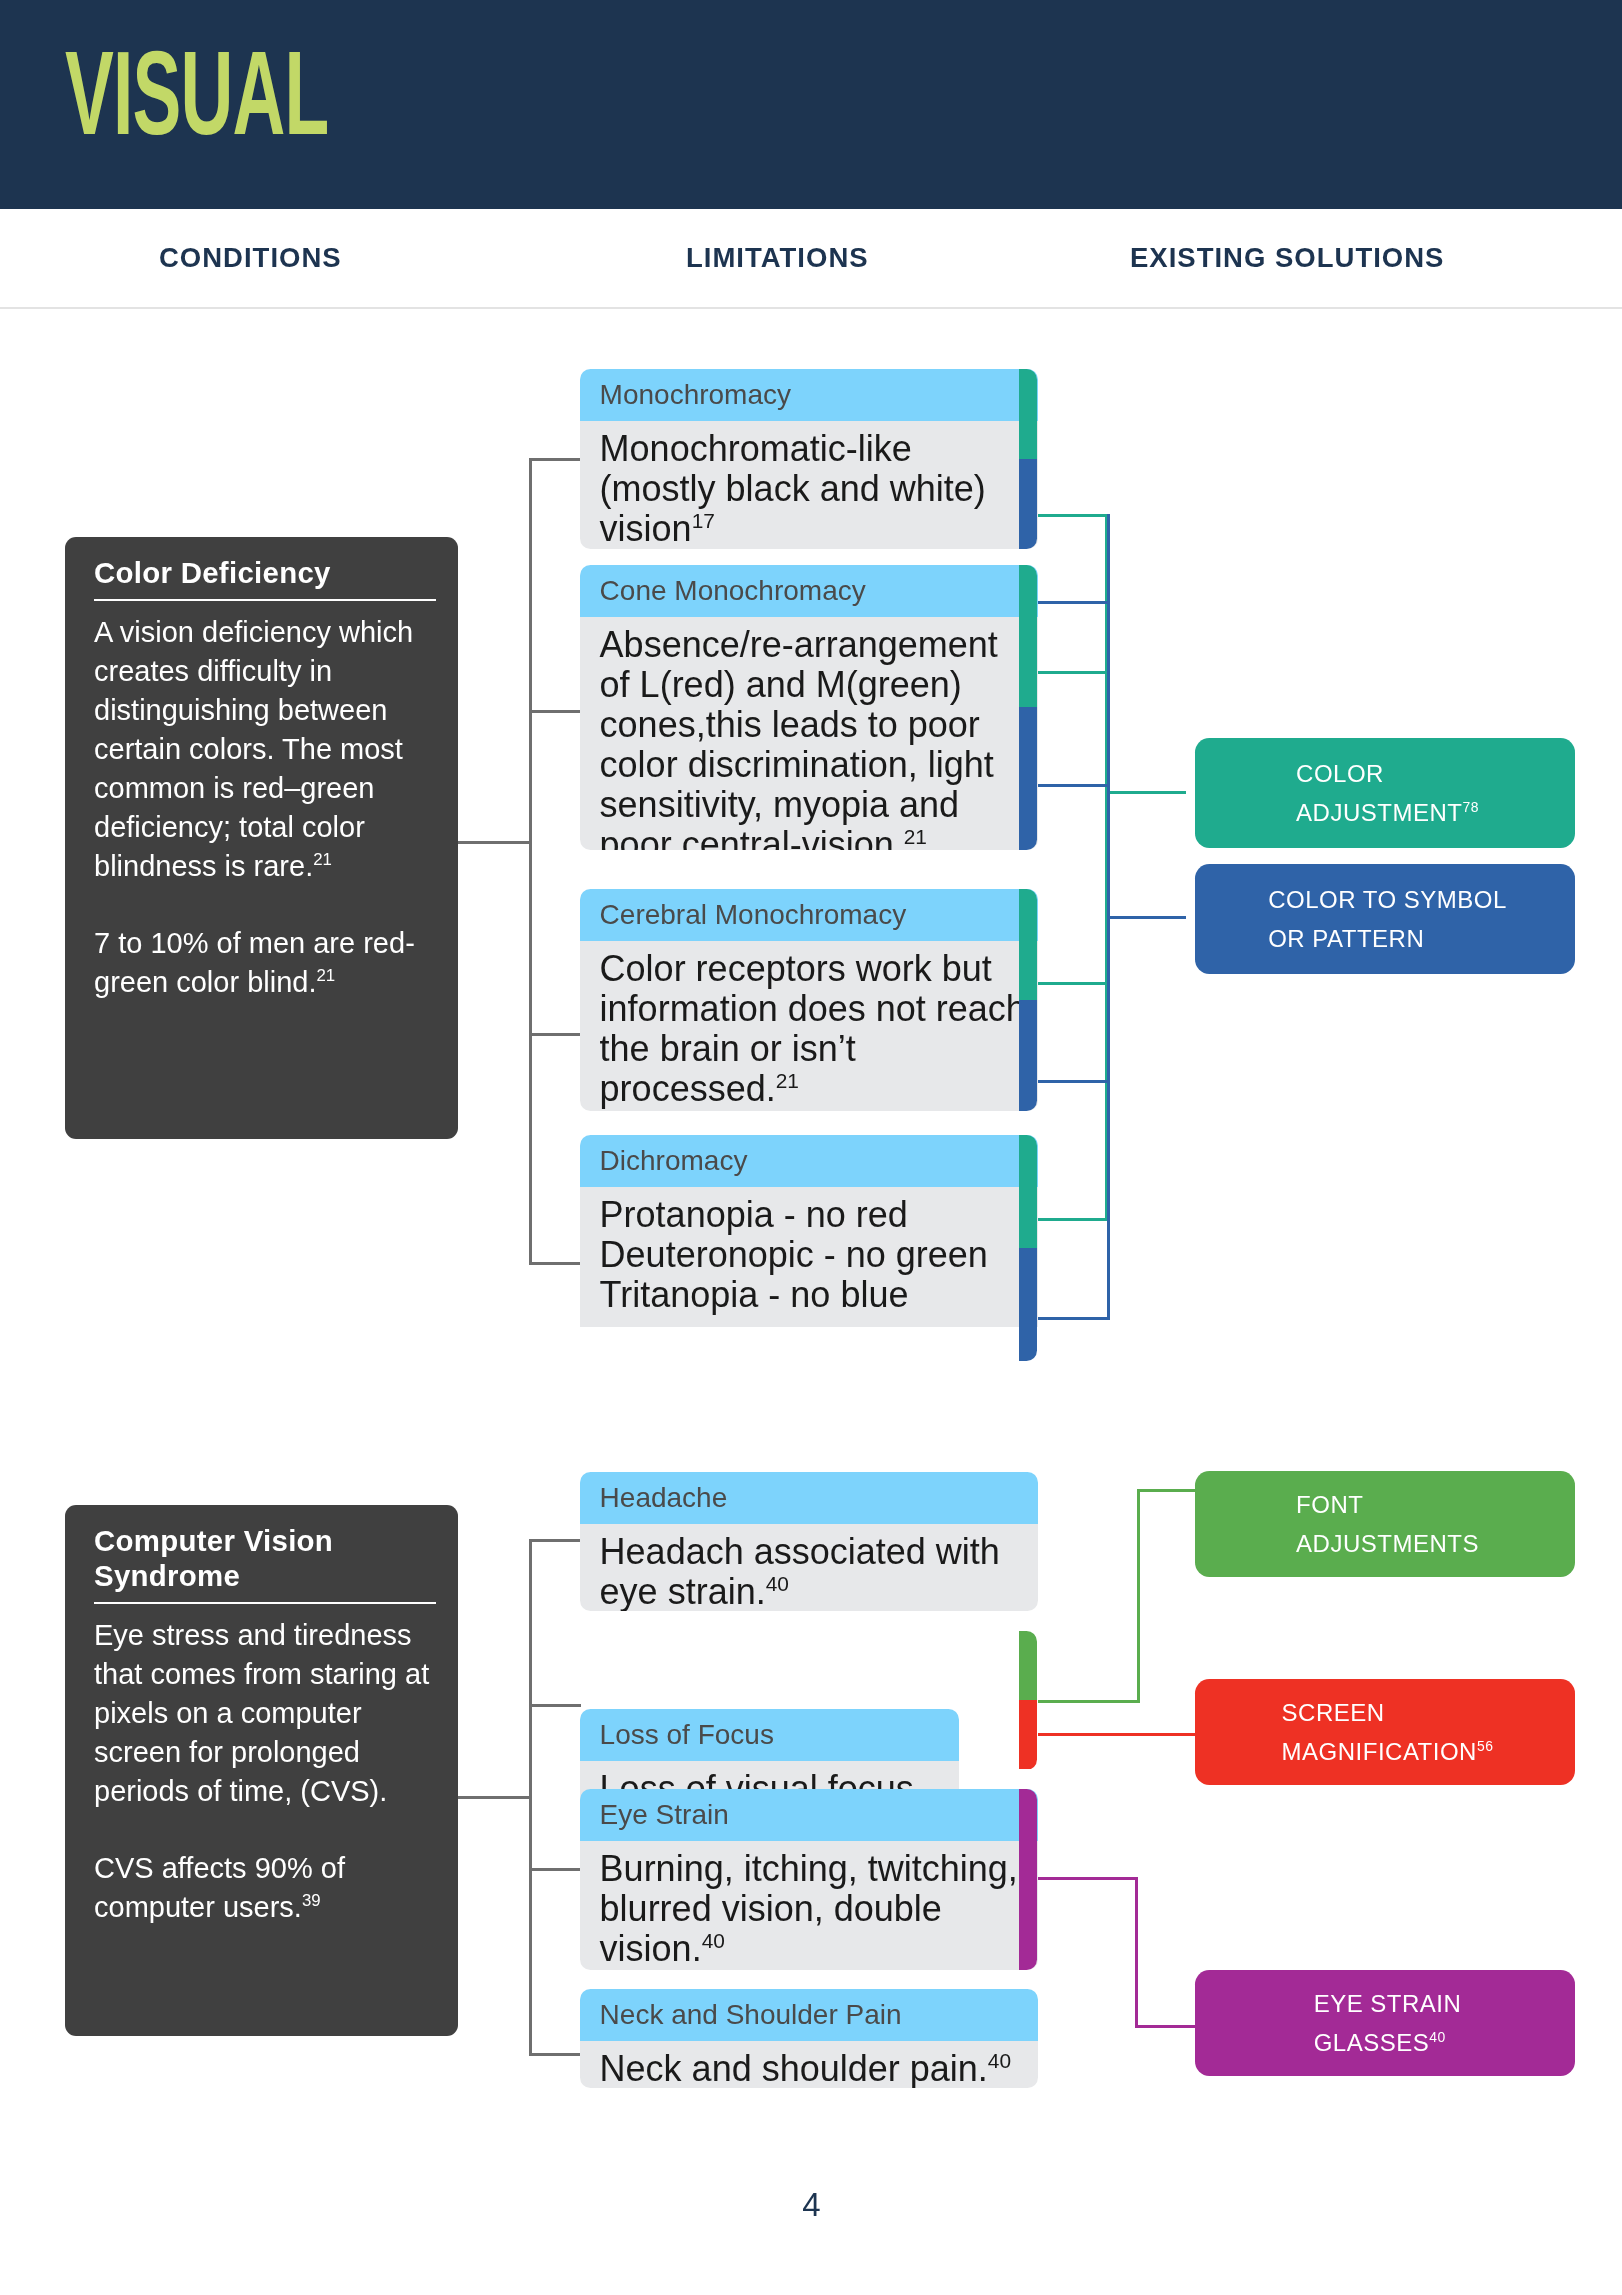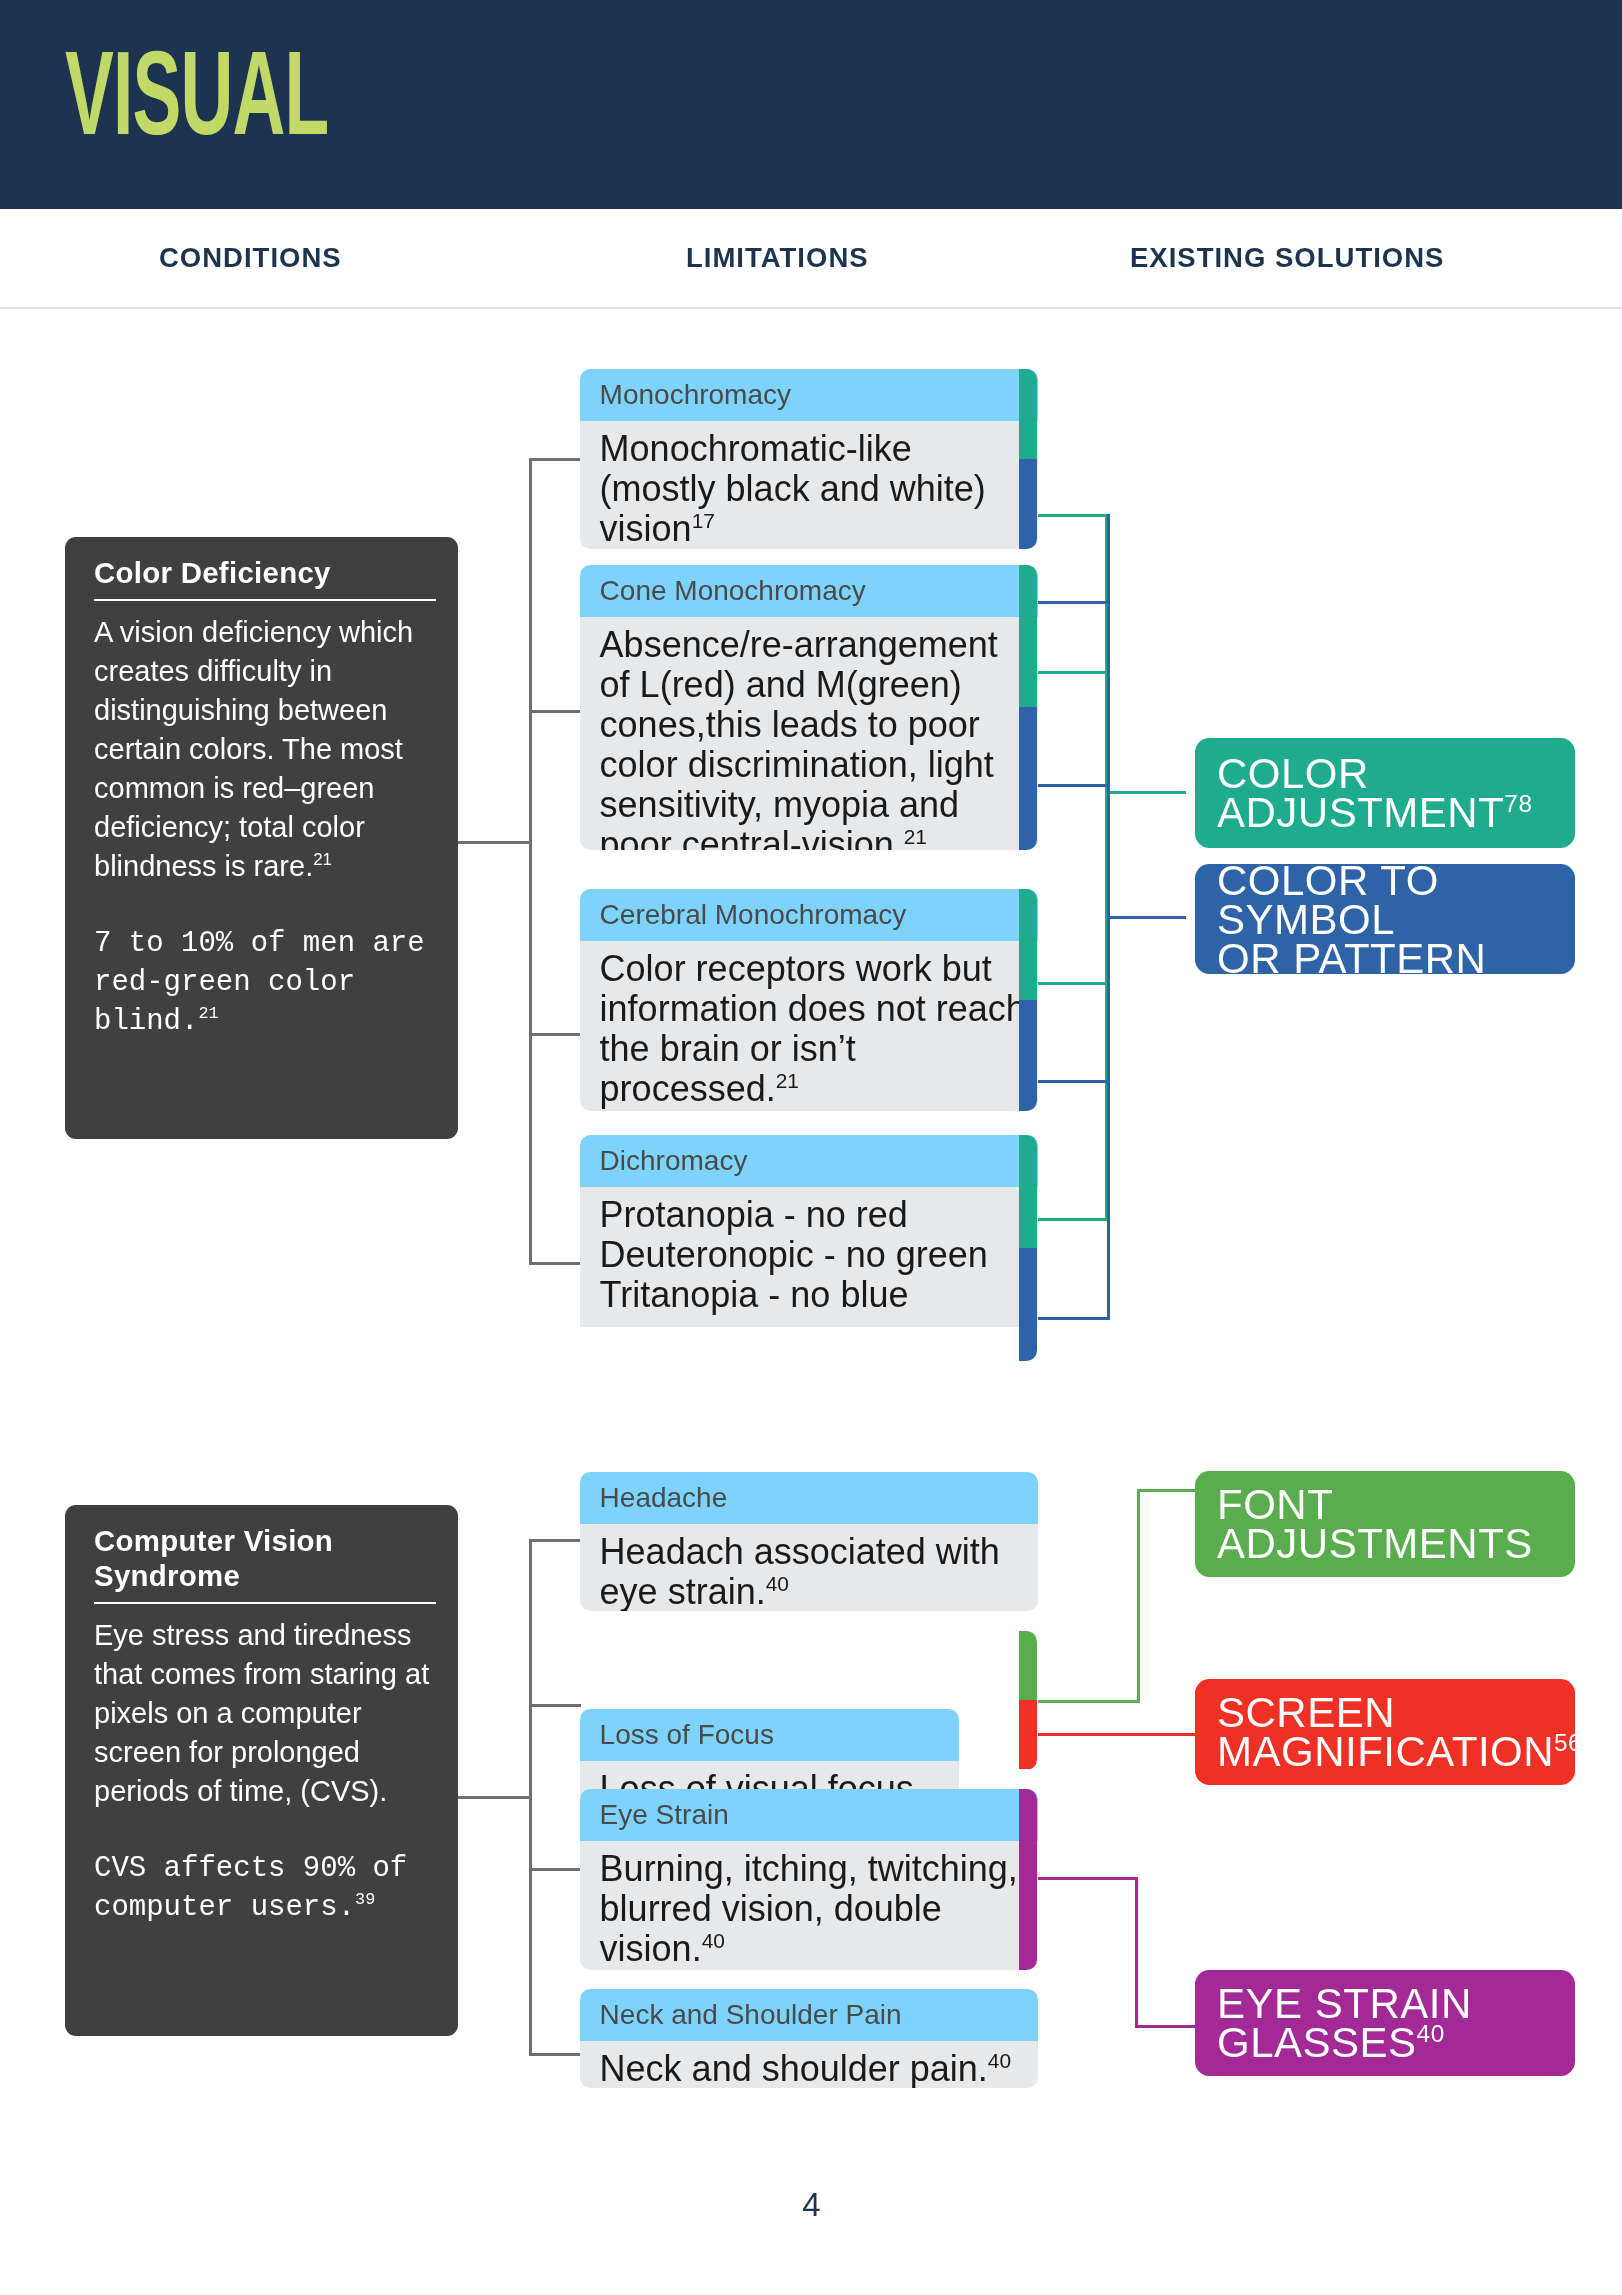--- a/index.html
+++ b/index.html
@@ -61,21 +61,21 @@
     padding-bottom:9.2px;
     border-bottom:2px solid #ffffff;
     margin-bottom:11.8px;
   }
   .cond-body{
     font-size:29px;
     line-height:39px;
     font-weight:normal;
   }
   .cond-body p{margin:0;}
-  .cond-body p.gap{margin-top:38px;font-family:Liberation Mono, monospace;}
+  .cond-body p.gap{margin-top:38px;}
   sup{font-size:0.58em;vertical-align:super;line-height:0;}
 
   
   .lim-card{
     position:absolute;
     border-radius:10.5px;
     overflow:hidden;
     box-sizing:border-box;
   }
   .lim-head{
@@ -102,25 +102,25 @@
     overflow:hidden;
   }
   .strip > div{width:100%;}
 
   
   .sol-card{
     position:absolute;
     border-radius:14.4px;
     box-sizing:border-box;
     color:#ffffff;
-    font-size:42px;
+    font-size:24px;
     line-height:39px;
     letter-spacing:0.5px;
     padding:19.6px 17px 19.6px 22px;
-    display:flex;align-items:center;
+    display:flex;align-items:center;justify-content:center;
   }
 
   
   .ln{position:absolute;}
   .h{height:2.6px;}
   .v{width:2.6px;}
 
   
   .page-num{
     position:absolute;left:0;top:2186px;width:1623px;

